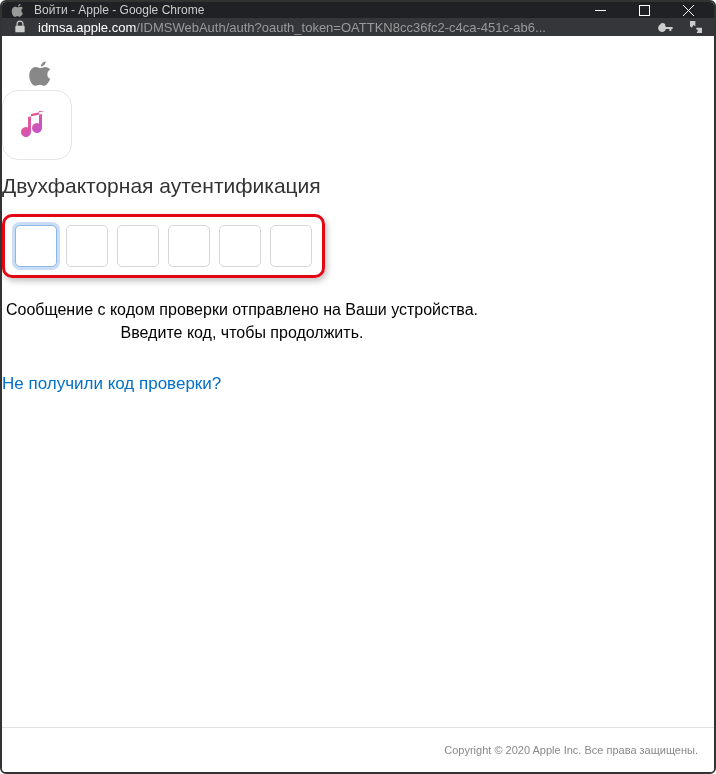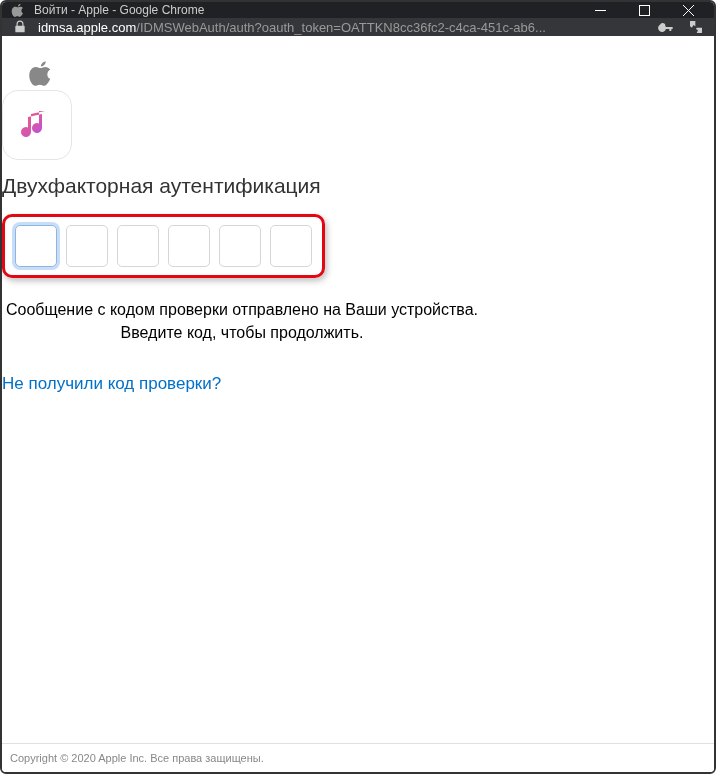--- a/index.html
+++ b/index.html
@@ -20,21 +20,21 @@
 .content { flex: 1; position: relative; background: #fff; display: flex; flex-direction: column; }
 .header-logo { position: absolute; top: 24px; left: 26px; color: #888; }
 .main { flex: 1; display: flex; flex-direction: column; align-items: flex-start; padding-top: 54px; }
 .app-icon { width: 70px; height: 70px; border: 1px solid #e5e5e5; border-radius: 16px; display: flex; align-items: center; justify-content: center; background: #fff; margin-bottom: 14px; }
 .heading { font-size: 21px; font-weight: 400; color: #333; margin-bottom: 16px; }
 .code-wrap { border: 3px solid #e30613; border-radius: 10px; padding: 8px 10px; display: flex; gap: 9px; box-shadow: 2px 3px 6px rgba(0,0,0,.25); margin-bottom: 20px; }
 .code-input { width: 42px; height: 42px; border: 1px solid #d6d6d6; border-radius: 5px; text-align: center; font-size: 22px; color: #333; outline: none; }
 .code-input.focus { border-color: #8bb7e8; box-shadow: 0 0 0 3px rgba(100,160,230,.35); }
 .desc { font-size: 16px; color: #000000; text-align: center; line-height: 1.45; max-width: 480px; margin-bottom: 30px; }
 .link { font-size: 17px; color: #0070c9; cursor: pointer; }
-.footer { border-top: 1px solid #e0e0e0; padding: 8px; text-align: left; font-size: 11px; color: #888; }
+.footer { border-top: 1px solid #e0e0e0; padding: 16px; text-align: right; font-size: 11px; color: #888; }
 </style>
 </head>
 <body>
 
 <div class="window">
 
   <div class="titlebar">
     <span class="titlebar-icon">
       <svg viewBox="0 0 24 24" width="14" height="14" fill="#999">
           <path d="M16.365 1.43c0 1.14-.41 2.18-1.23 3.02-.99 1.01-2.08 1.6-3.27 1.5-.03-1.12.43-2.21 1.25-3.06.82-.85 2.2-1.48 3.25-1.46zM20.5 17.38c-.55 1.27-.82 1.84-1.53 2.96-.99 1.56-2.39 3.5-4.12 3.52-1.54.01-1.93-1.01-4.02-1-2.08.01-2.52 1.02-4.06 1-1.73-.02-3.06-1.77-4.05-3.33C.93 17.17.64 12.1 2.33 9.4c1.2-1.92 3.1-3.04 4.88-3.04 1.82 0 2.96 1 4.46 1 1.46 0 2.35-1 4.46-1 1.58 0 3.26.86 4.45 2.35-3.91 2.14-3.27 7.72-.08 8.67z"></path>

